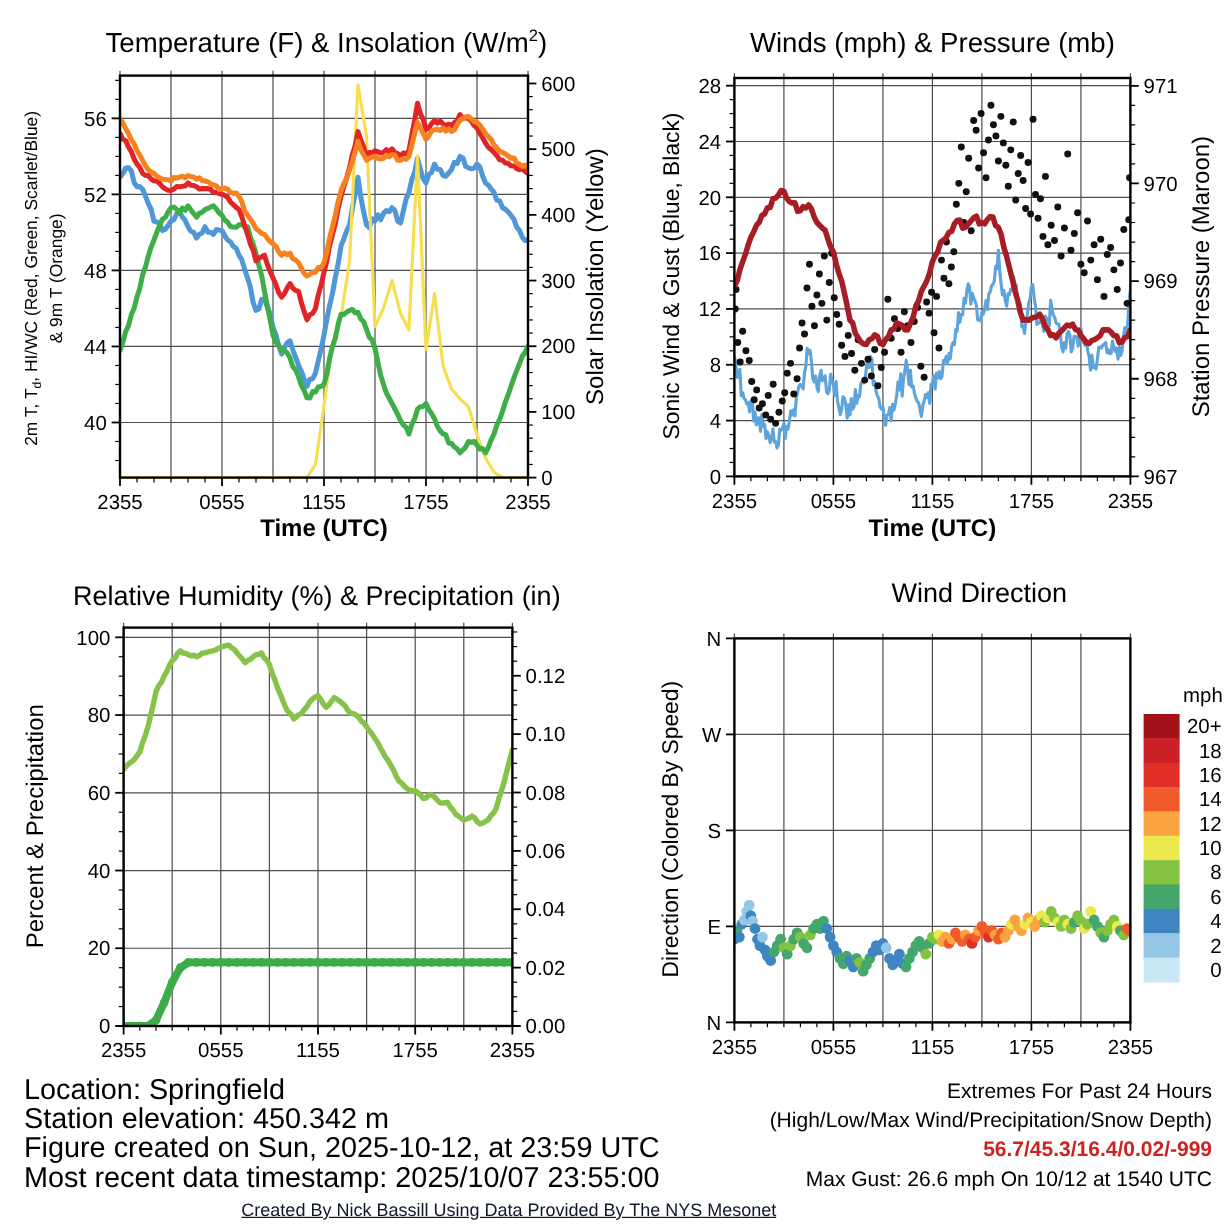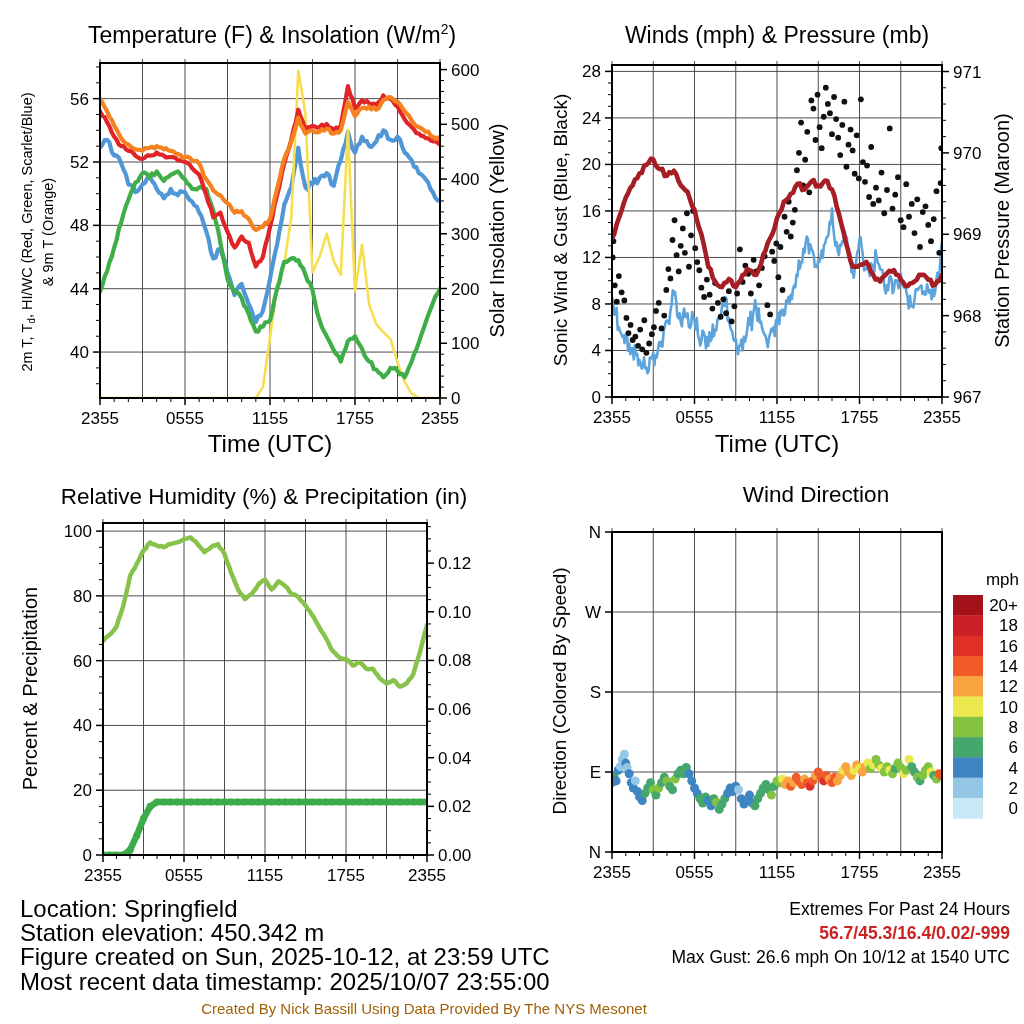--- a/index.html
+++ b/index.html
@@ -3,26 +3,26 @@
 <meta charset="utf-8">
 <style>
   html,body{margin:0;padding:0;background:#fff;}
   .page{position:relative;width:1024px;height:1024px;background:#fff;overflow:hidden;
         font-family:"Liberation Sans",sans-serif;color:#000;}
   svg text{font-family:"Liberation Sans",sans-serif;fill:#000;}
   .ctitle{position:absolute;white-space:nowrap;font-size:23px;transform:translateX(-50%);}
   .ctitle sup{font-size:60%;vertical-align:super;}
   .ylab{position:absolute;text-align:center;transform:rotate(-90deg);white-space:nowrap;}
   .ylab sub{font-size:70%;vertical-align:-3px;}
-  .xlab{position:absolute;white-space:nowrap;font-size:24px;transform:translateX(-50%);}
+  .xlab{position:absolute;white-space:nowrap;font-size:20px;transform:translateX(-50%);font-weight:bold;}
   .foot-left{position:absolute;left:20px;top:897px;font-size:24px;line-height:24.2px;}
   .foot-right{position:absolute;right:14px;top:897px;font-size:17.5px;line-height:24.2px;text-align:right;}
   .red-vals{color:#cc2222;font-weight:bold;}
   .caption{position:absolute;left:0;top:1000px;width:848px;text-align:center;
-           font-size:15px;color:#a16207;}
+           font-size:15px;color:#0f172a;text-decoration:underline;}
 </style>
 </head>
 <body>
 
 <div class="page">
 
   <svg id="plots" width="1024" height="1024" viewBox="0 0 1024 1024">
       <defs>
         <clipPath id="clip-temp">
           <rect x="100" y="63" width="340" height="335"></rect>
@@ -848,17 +848,18 @@
 
   
   <div class="foot-left">
     <div>Location: Springfield</div>
     <div>Station elevation: 450.342 m</div>
     <div>Figure created on Sun, 2025-10-12, at 23:59 UTC</div>
     <div>Most recent data timestamp: 2025/10/07 23:55:00</div>
   </div>
   <div class="foot-right">
     <div>Extremes For Past 24 Hours</div>
+    <div>(High/Low/Max Wind/Precipitation/Snow Depth)</div>
     <div class="red-vals">56.7/45.3/16.4/0.02/-999</div>
     <div>Max Gust: 26.6 mph On 10/12 at 1540 UTC</div>
   </div>
   <div class="caption">Created By Nick Bassill Using Data Provided By The NYS Mesonet</div>
 </div>
 
 </body></html>

